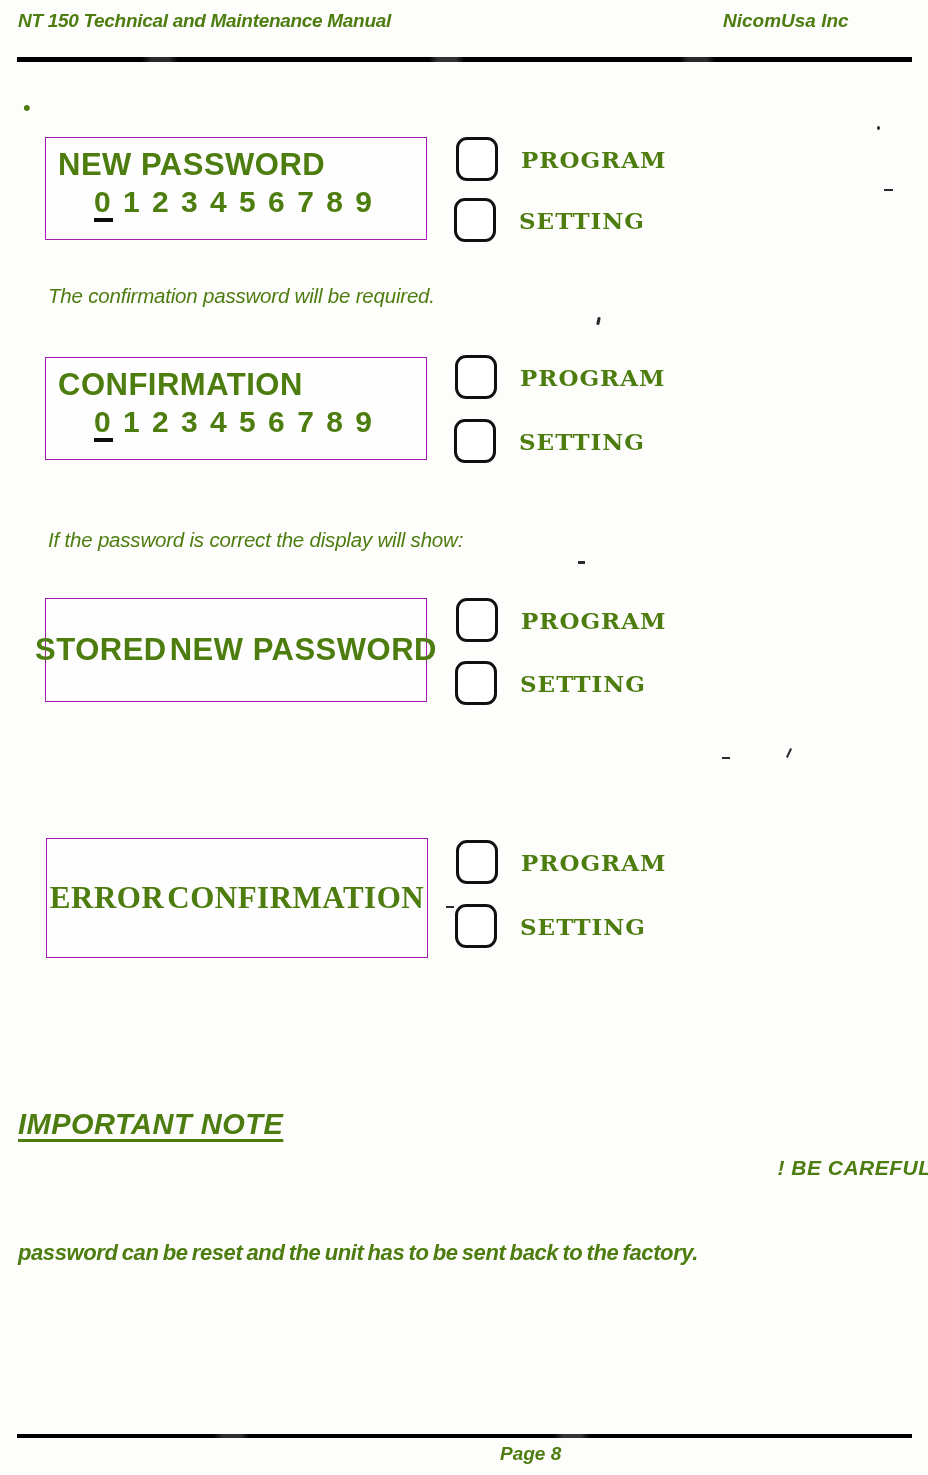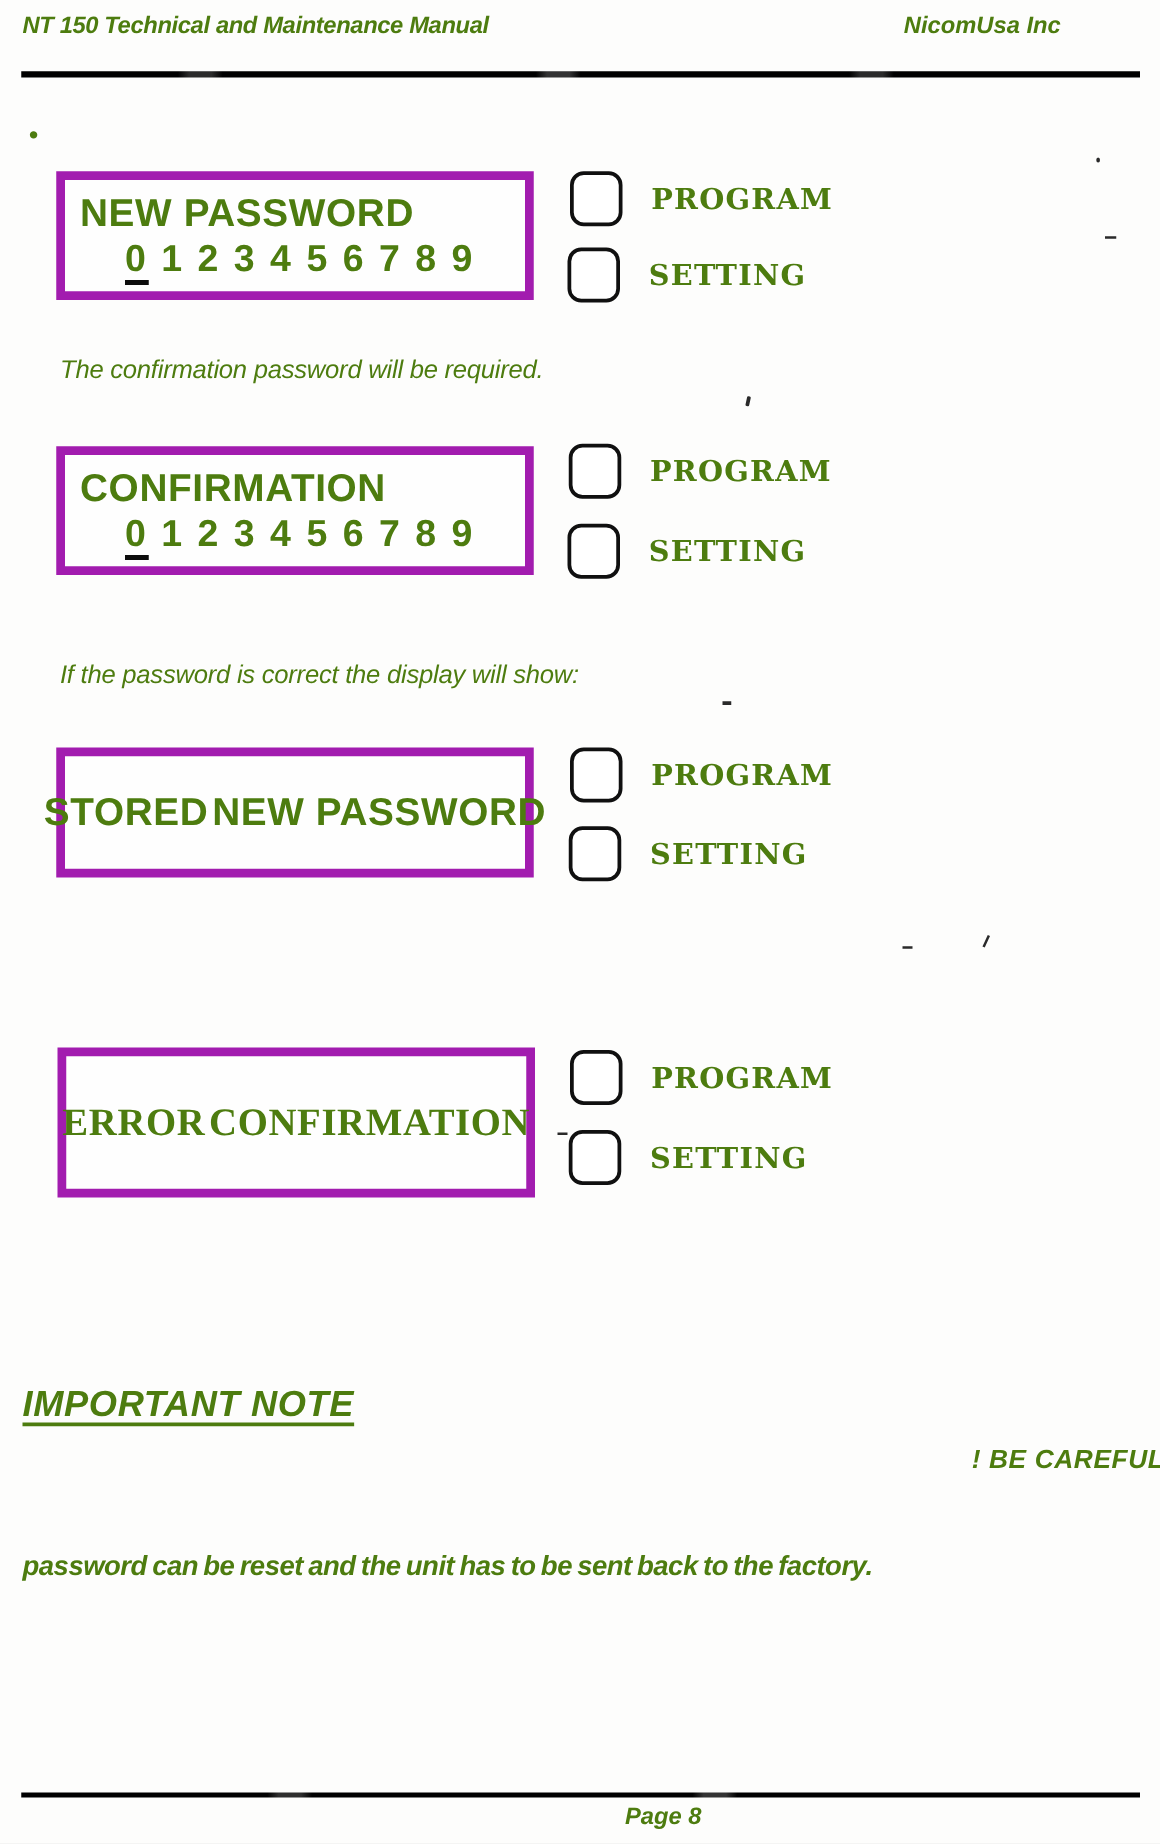--- a/index.html
+++ b/index.html
@@ -15,21 +15,21 @@
     background:linear-gradient(90deg,#000 0 14%,#2b2b2b 15% 17%,#000 18% 46%,#333 47% 49%,#000 50% 74%,#2b2b2b 75% 77%,#000 78% 100%);}
   .f-rule{position:absolute; left:17px; top:1434px; width:895px; height:4px;
     background:linear-gradient(90deg,#000 0 22%,#2e2e2e 23% 25%,#000 26% 60%,#333 61% 63%,#000 64% 100%);}
   .f-page{position:absolute; left:500px; top:1443px; font-size:19px; font-weight:bold; font-style:italic;}
   
   .bullet{position:absolute; left:23px; top:95px; font-size:22px;}
   .intro{position:absolute; left:48px; top:96px; font-size:20.5px; font-style:italic; letter-spacing:-0.2px; white-space:nowrap;}
   .caption{position:absolute; left:48px; font-size:20.5px; font-style:italic; letter-spacing:-0.2px; white-space:nowrap;}
   .cap2{top:284px;} .cap3{top:528px;} .cap4{top:772px;}
   
-  .lcd{position:absolute; left:45px; width:382px; height:103px; border:7px solid #a21caf; background:#fefefe; box-sizing:border-box;}
+  .lcd{position:absolute; left:45px; width:382px; height:103px; border:1px solid #a21caf; background:#fefefe; box-sizing:border-box;}
   .lcd1{top:137px;} .lcd2{top:357px;} .lcd3{top:598px; height:104px;} .lcd4{top:838px; left:46px; height:120px;font-family:Liberation Serif, serif;}
   .lcd-l1{margin:10px 0 0 12px; font-size:31px; font-weight:bold; letter-spacing:0.5px; line-height:1.1; white-space:nowrap;}
   .lcd-l2{margin:3px 0 0 48px; font-size:30px; font-weight:bold; letter-spacing:2px; white-space:pre; line-height:1.15;}
   .lcd-l2 .u{display:inline-block; border-bottom:4px solid #0d0d0d; padding-bottom:1px; line-height:1;}
   .lcd-c{display:flex; flex-direction:row; align-items:center; justify-content:center; height:100%; gap:3px;}
   .lcd-c .cl{font-size:31px; font-weight:bold; letter-spacing:0.5px; line-height:1.15; white-space:nowrap;}
   
   .brow{position:absolute; display:flex; align-items:center;}
   .sq{width:42px; height:44px; border:3px solid #101010; border-radius:11px; background:#fff; box-sizing:border-box; flex:0 0 auto;}
   .blabel{margin-left:23px; font-family:"DejaVu Serif", serif; font-weight:bold; font-size:23px; letter-spacing:1px; white-space:nowrap;}

